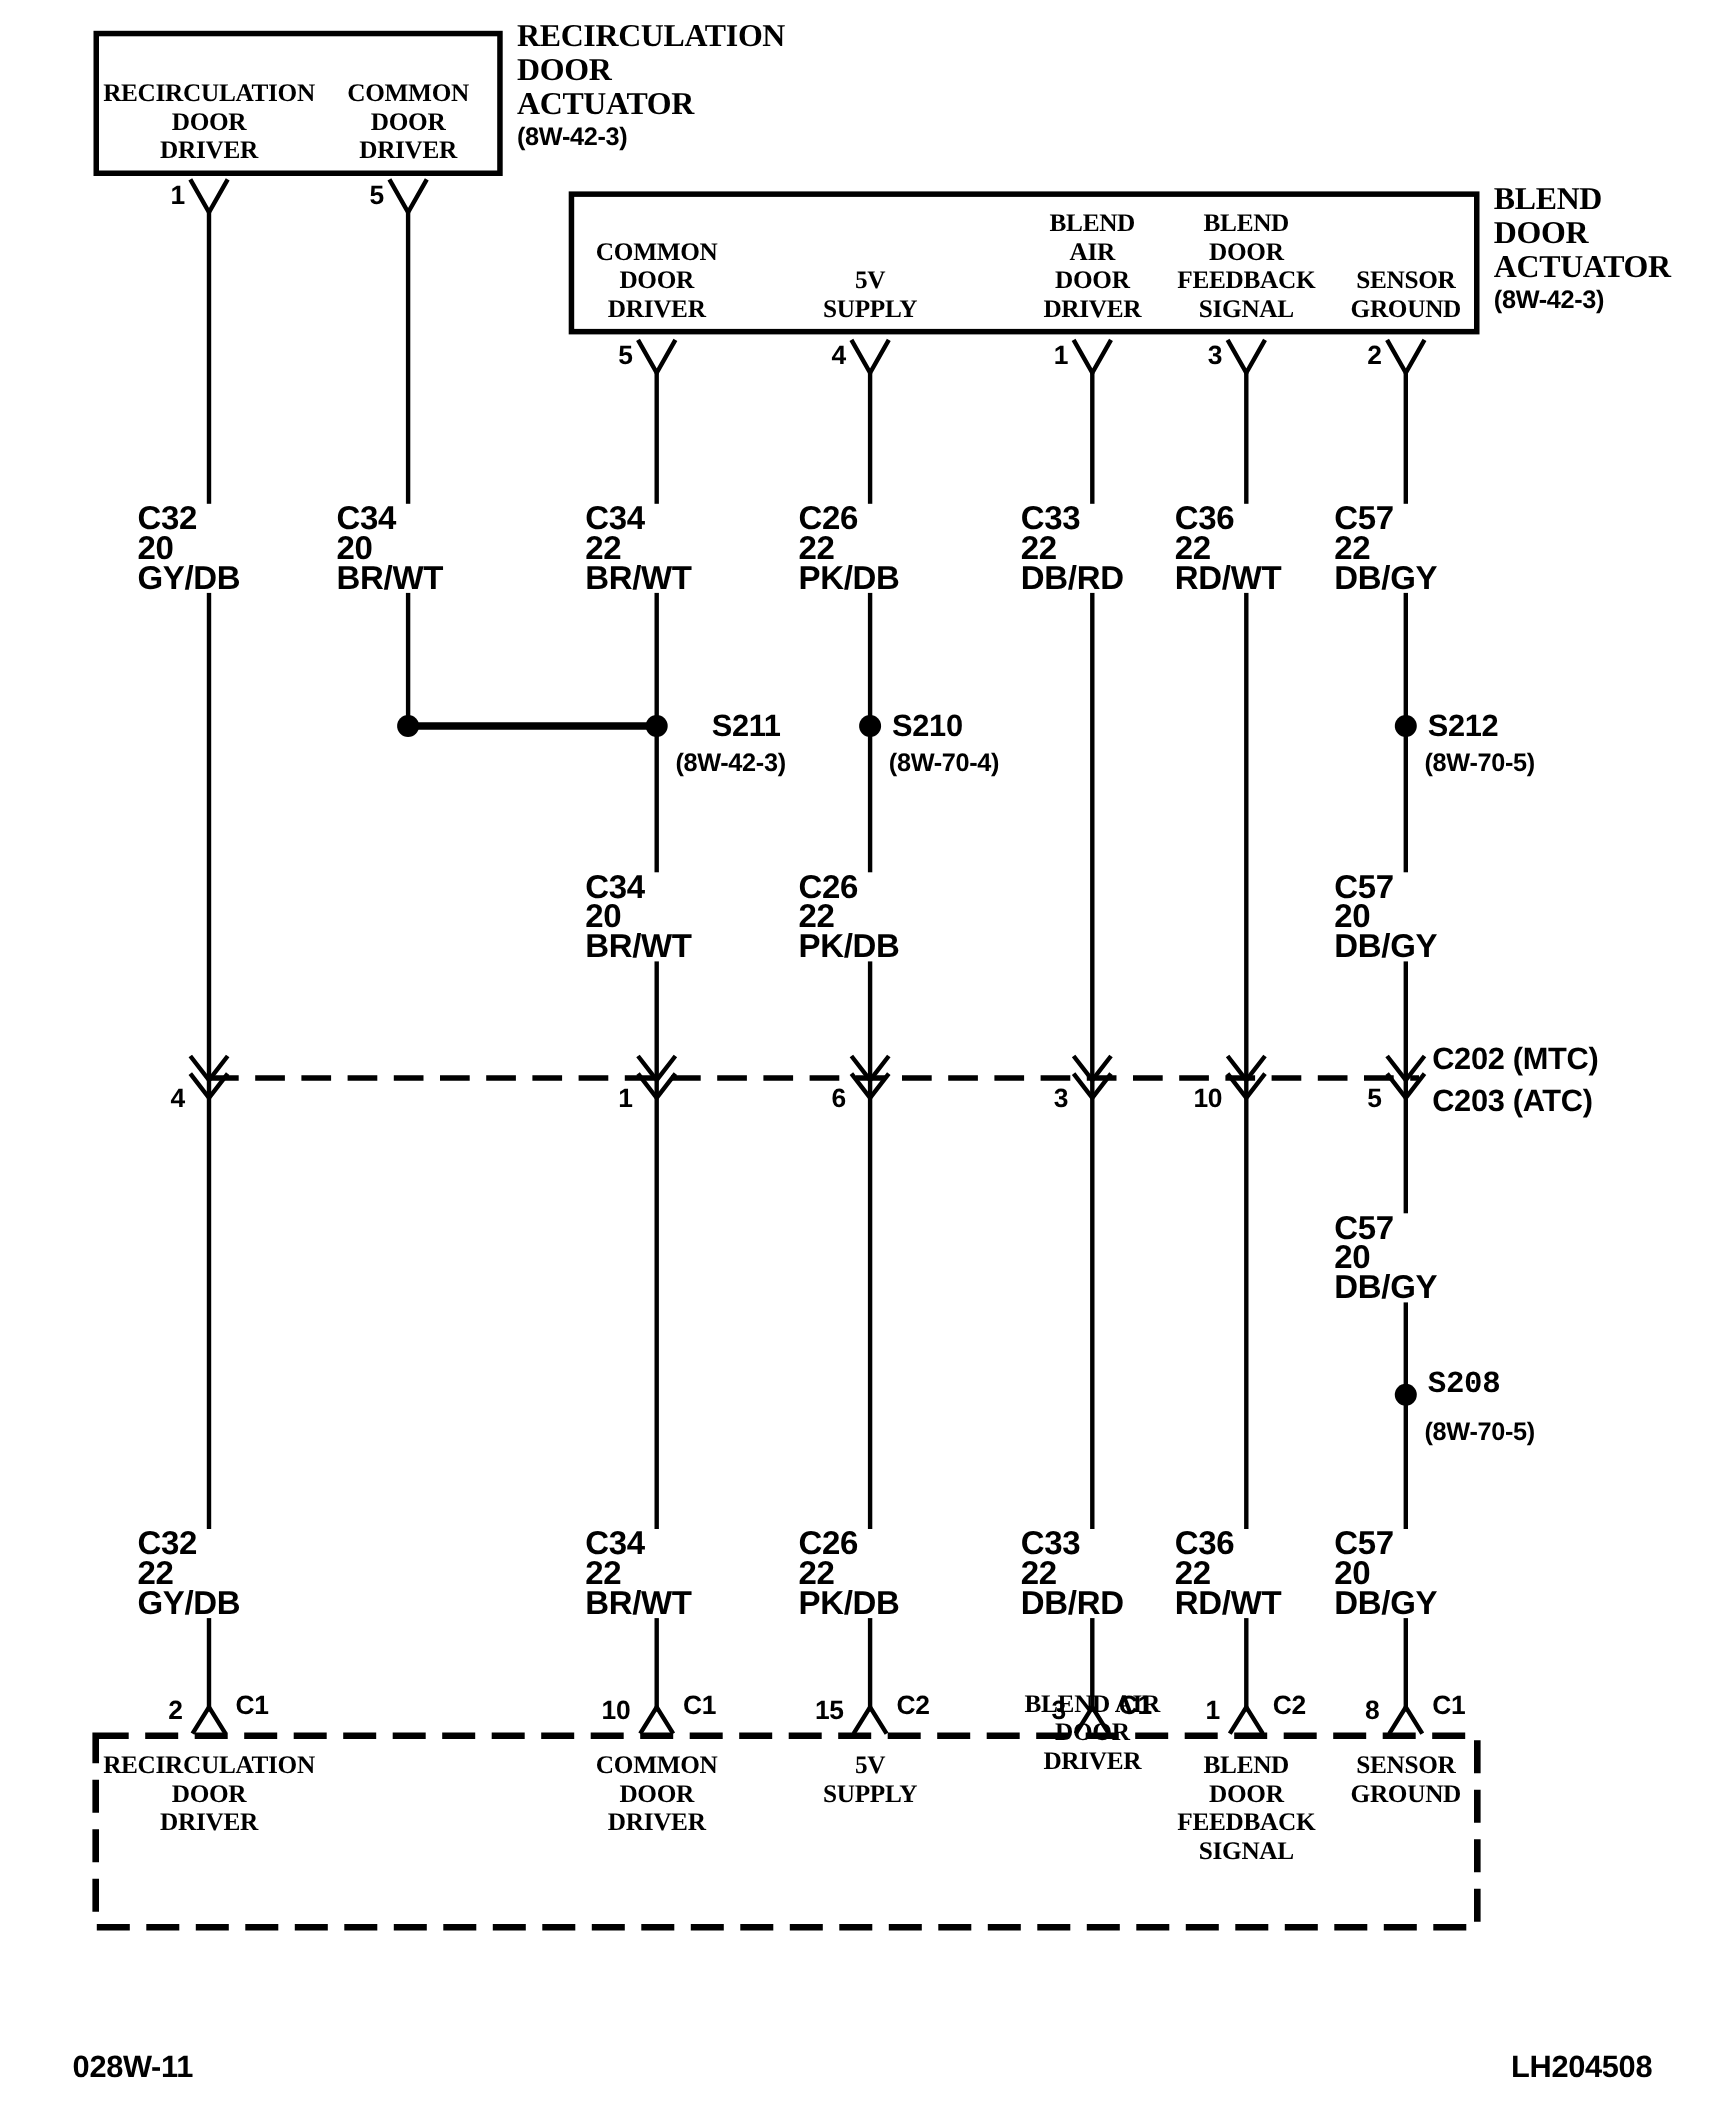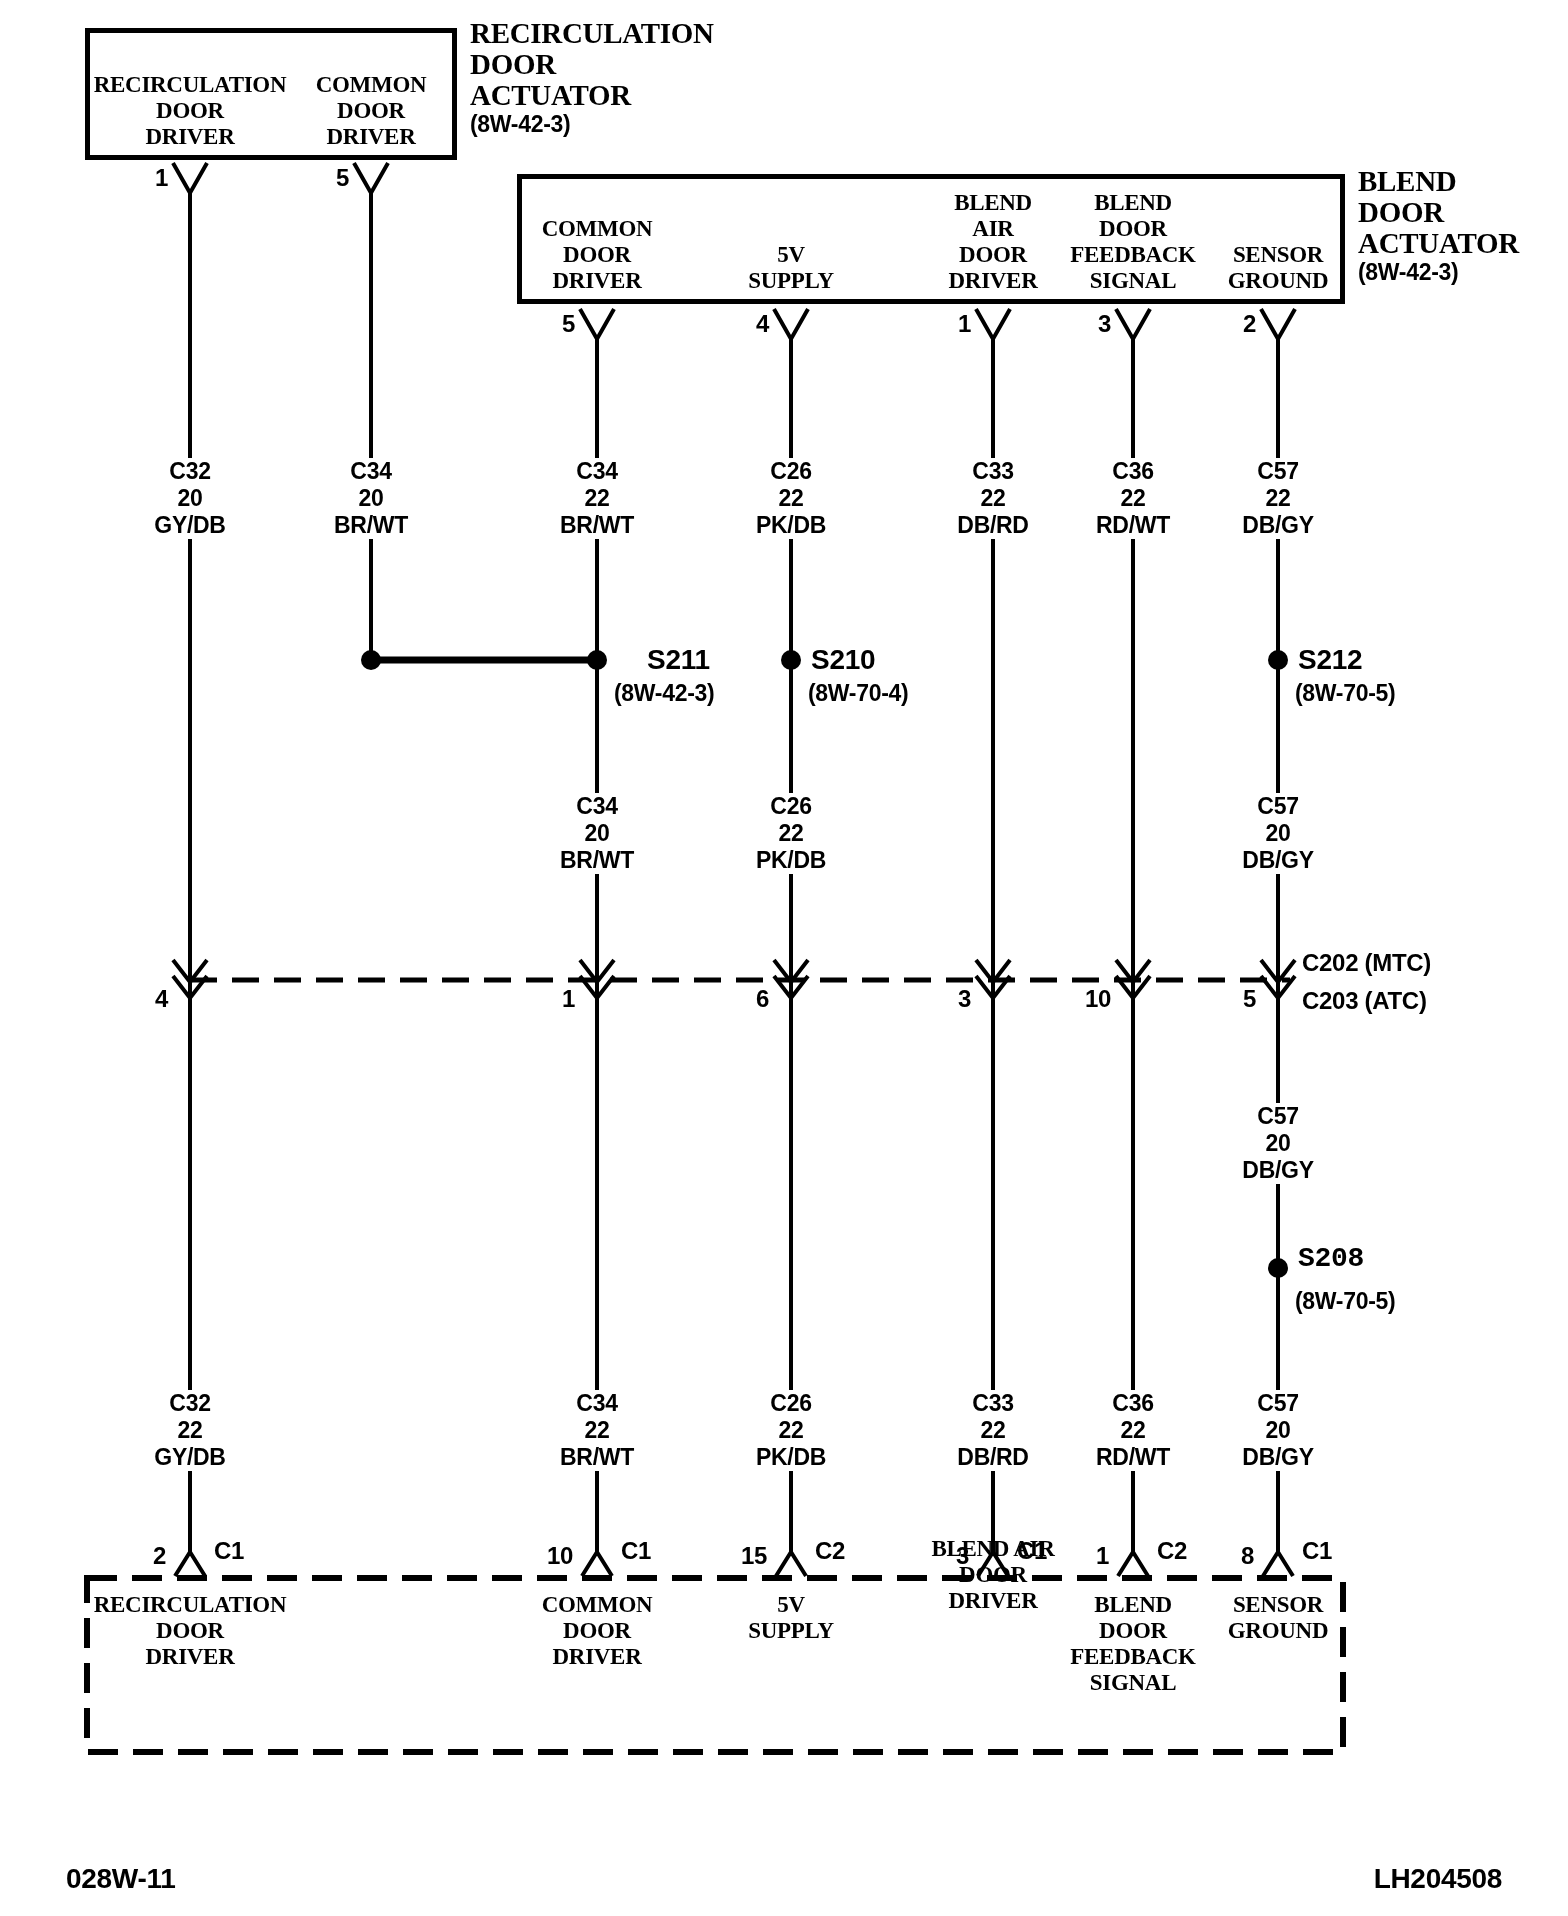--- a/index.html
+++ b/index.html
@@ -5,28 +5,28 @@
   html,body{margin:0;padding:0;background:#ffffff;}
   .canvas{
     position:relative;width:1568px;height:1916px;background:#ffffff;
     font-family:"Liberation Sans",sans-serif;color:#000;font-weight:bold;
     letter-spacing:-0.3px;overflow:hidden;
   }
   .pre{white-space:pre-line;font-family:Liberation Serif, serif;}
   svg.wires{position:absolute;left:0;top:0;z-index:1;}
   .solidbox{position:absolute;border:5px solid #000;background:#ffffff;z-index:2;box-sizing:border-box;}
   .lbl{position:absolute;z-index:3;font-size:23px;line-height:26px;text-align:center;}
-  .wirelbl{position:absolute;z-index:3;font-size:23px;line-height:27px;text-align:center;background:#ffffff;}
+  .wirelbl{position:absolute;z-index:3;font-size:30px;line-height:27px;background:#ffffff;}
   .title{position:absolute;z-index:3;font-size:29px;line-height:31px;}
   .ref{font-size:23px;line-height:27px;}
   .pinnum{position:absolute;z-index:3;font-size:24px;line-height:26px;text-align:right;}
   .connname{position:absolute;z-index:3;font-size:24px;line-height:30px;text-align:left;}
   .splname{position:absolute;z-index:3;font-size:28px;line-height:29px;}
   .splref{position:absolute;z-index:3;font-size:23px;line-height:25px;}
-  .connlbl{position:absolute;z-index:3;font-size:24px;line-height:30px;}
+  .connlbl{position:absolute;z-index:3;font-size:28px;line-height:30px;}
   .footer{position:absolute;z-index:3;font-size:28px;line-height:26px;}
 </style>
 </head>
 <body>
 
 <div class="canvas">
 
   <svg class="wires" width="1568" height="1916" viewBox="0 0 1568 1916">
     <g stroke="#000" stroke-width="4" fill="none">
 

